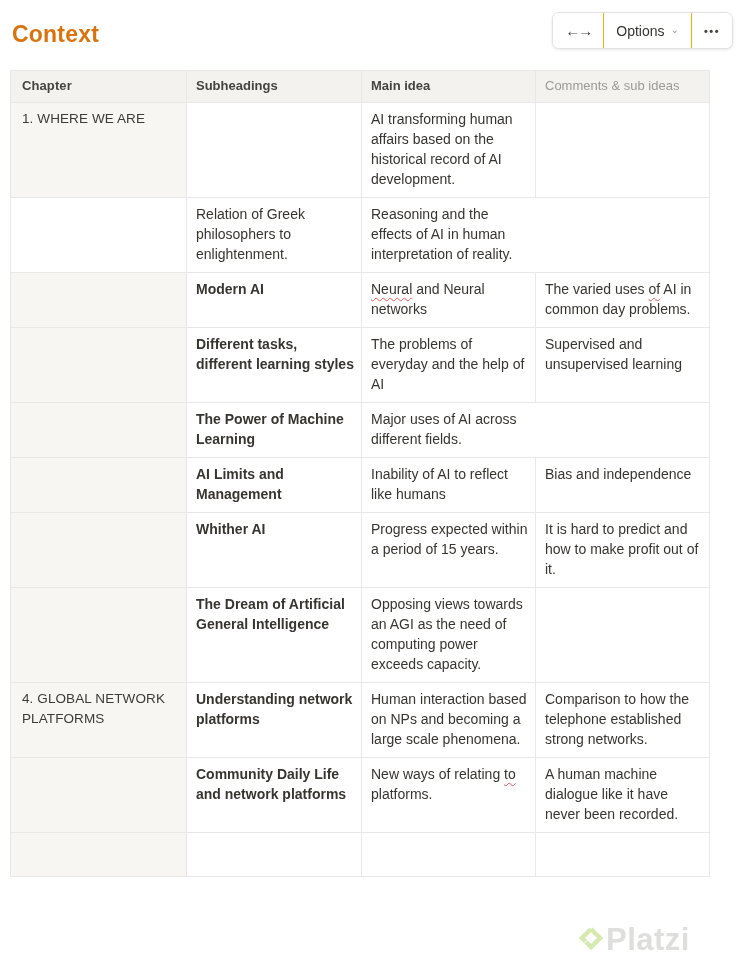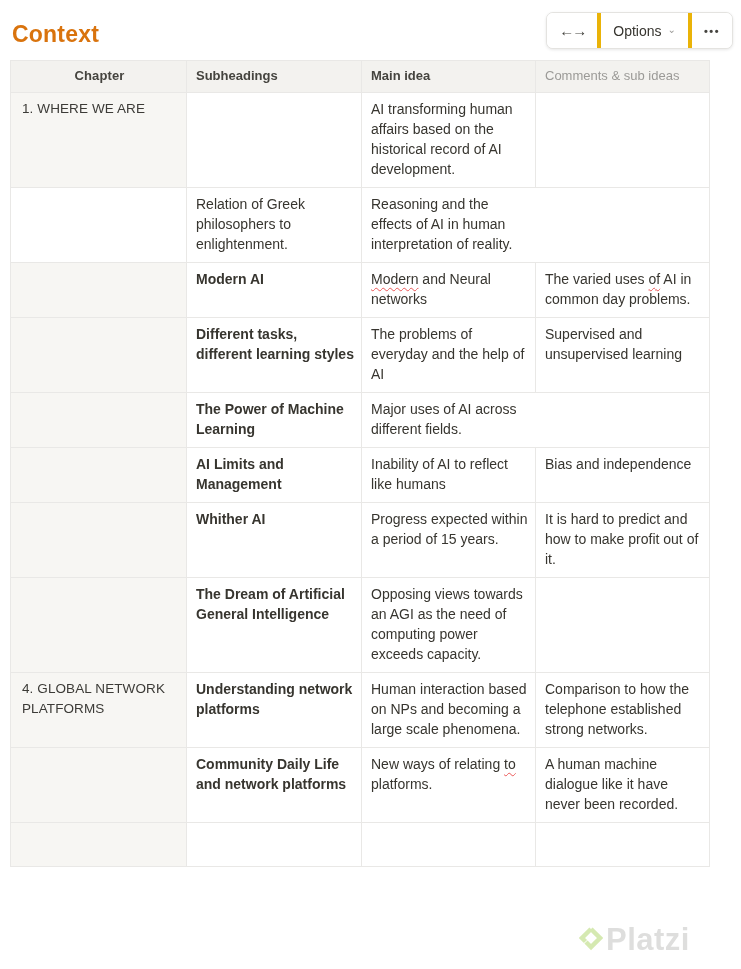--- a/index.html
+++ b/index.html
@@ -5,36 +5,36 @@
   * { margin:0; padding:0; box-sizing:border-box; }
   html,body { background:#ffffff; }
   body {
     width:741px; height:969px; overflow:hidden; position:relative;
     font-family:"Liberation Sans","DejaVu Sans",sans-serif;
     color:#37352f;
   }
   
   .page-header{
     display:flex; justify-content:space-between; align-items:flex-start;
-    padding:12px 8px 0 12px; height:60px;
+    padding:12px 8px 0 12px; height:70px;
   }
   .page-title{
     font-size:23px; font-weight:700; color:var(--accent,#D9730D);
     margin-top:9px; letter-spacing:.2px;
   }
   .toolbar{
     display:flex; align-items:stretch; height:37px; background:#fff;
     border:1px solid #e4e3e0; border-radius:7px; overflow:hidden;
     box-shadow:0 1px 3px rgba(15,15,15,.10);
   }
   .toolbar .seg{
     display:flex; align-items:center; padding:0 12px; cursor:pointer;
     font-size:14px; color:#37352f; background:#fff;
   }
-  .toolbar .seg + .seg{ border-left:4px solid #eab308; }
+  .toolbar .seg + .seg{ border-left:1px solid #eab308; }
   .expand-glyph{ font-size:15px; letter-spacing:-2px; color:#45443f; }
   .caret-glyph{ font-size:10px; color:#9b9a97; margin-left:6px; transform:translateY(-1px); }
   .more-glyph{ font-size:11px; letter-spacing:1.5px; color:#45443f; font-weight:700; }
   
   .ctx-table{
     margin:0 10px; width:700px;
     border:1px solid #e9e8e6; border-bottom:none;
   }
   .trow{
     display:grid; grid-template-columns:176px 175px 174px 173px;
@@ -48,21 +48,21 @@
   .col-chapter{
     background:#f7f6f3; font-size:13.5px; font-weight:500; color:#3c3b37;
     padding-left:11px; letter-spacing:.1px;
   }
   .col-sub{ font-weight:700; color:#37352f; }
   .col-main, .col-comments{ font-weight:400; color:#37352f; }
   .header-row .tcell{
     font-size:13px; font-weight:600; color:#45443f;
     padding:6px 9px 7px 9px; line-height:18px; background:#f3f2ef;
   }
-  .header-row .col-chapter{ background:#f3f2ef; padding-left:11px;text-align:center; }
+  .header-row .col-chapter{ background:#f3f2ef; padding-left:11px; }
   .header-row .col-comments{ color:#9b9a97; font-weight:400; }
   .partial-row{ min-height:44px; }
   .squiggle{
     text-decoration:underline wavy var(--squiggle,#EB5757);
     text-decoration-thickness:1px; text-underline-offset:2.5px;
     text-decoration-skip-ink:none;
   }
   
   .watermark{
     position:absolute; left:579px; top:922px; display:flex; align-items:center;
@@ -107,21 +107,21 @@
         <div class="tcell col-comments"></div>
       </div>
       <div class="trow">
         <div class="tcell col-sub"></div>
         <div class="tcell col-main">Relation of Greek philosophers to enlightenment.</div>
         <div class="tcell col-comments">Reasoning and the effects of AI in human interpretation of reality.</div>
       </div>
       <div class="trow">
         <div class="tcell col-chapter"></div>
         <div class="tcell col-sub">Modern AI</div>
-        <div class="tcell col-main"><span class="squiggle">Modern</span> and Neural networks</div>
+        <div class="tcell col-main"><span class="squiggle">Neural</span> and Neural networks</div>
         <div class="tcell col-comments">The varied uses <span class="squiggle">of</span> AI in common day problems.</div>
       </div>
       <div class="trow">
         <div class="tcell col-chapter"></div>
         <div class="tcell col-sub">Different tasks, different learning styles</div>
         <div class="tcell col-main">The problems of everyday and the help of AI</div>
         <div class="tcell col-comments">Supervised and unsupervised learning</div>
       </div>
       <div class="trow">
         <div class="tcell col-chapter"></div>

